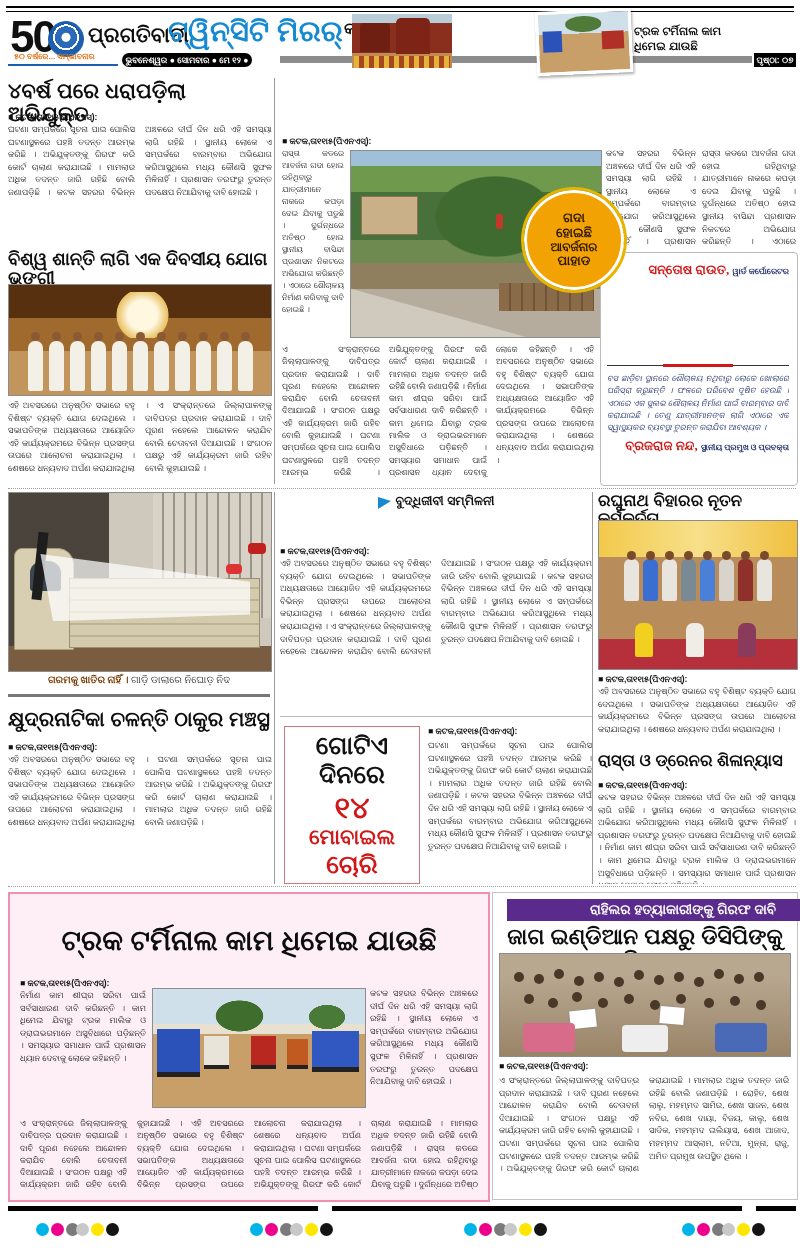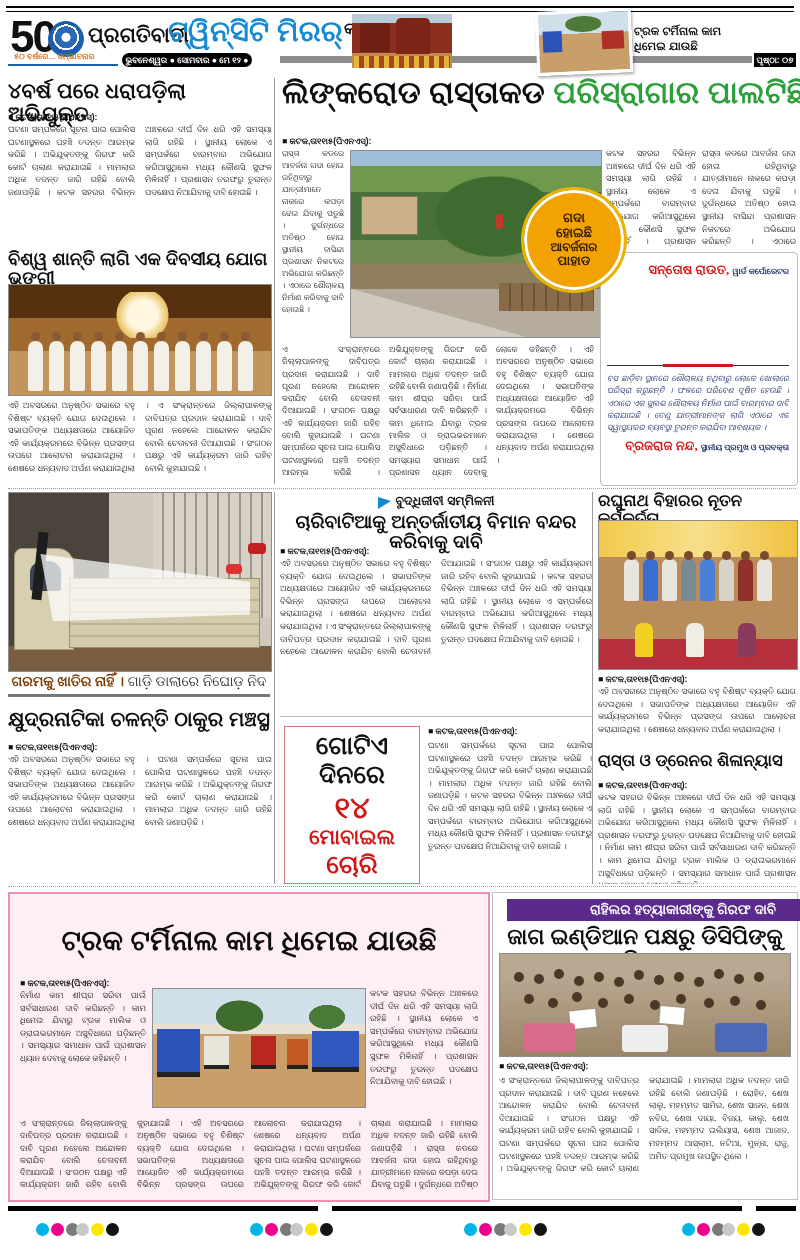--- a/index.html
+++ b/index.html
@@ -95,23 +95,20 @@
         <div class="wperson"></div>
         <div class="wperson"></div>
         <div class="wperson"></div>
     </div>
   </div>
   <div class="abs bodytxt cols2" style="left:8px;top:400px;width:264px;height:84px;">
     <span>ଏହି ଅବସରରେ ଅନୁଷ୍ଠିତ ସଭାରେ ବହୁ ବିଶିଷ୍ଟ ବ୍ୟକ୍ତି ଯୋଗ ଦେଇଥିଲେ । ସଭାପତିଙ୍କ ଅଧ୍ୟକ୍ଷତାରେ ଆୟୋଜିତ ଏହି କାର୍ଯ୍ୟକ୍ରମରେ ବିଭିନ୍ନ ପ୍ରସଙ୍ଗ ଉପରେ ଆଲୋଚନା କରାଯାଇଥିଲା । ଶେଷରେ ଧନ୍ୟବାଦ ଅର୍ପଣ କରାଯାଇଥିଲା ।</span>
     <span>ଏ ସଂକ୍ରାନ୍ତରେ ଜିଲ୍ଲାପାଳଙ୍କୁ ଦାବିପତ୍ର ପ୍ରଦାନ କରାଯାଇଛି । ଦାବି ପୂରଣ ନହେଲେ ଆନ୍ଦୋଳନ କରାଯିବ ବୋଲି ଚେତାବନୀ ଦିଆଯାଇଛି । ସଂଗଠନ ପକ୍ଷରୁ ଏହି କାର୍ଯ୍ୟକ୍ରମ ଜାରି ରହିବ ବୋଲି କୁହାଯାଇଛି ।</span>
   </div>
 
-  <div class="abs hl" style="left:282px;top:76px;width:514px;font-size:31px;white-space:nowrap;">
-    <span>ଲିଙ୍କରୋଡ ରାସ୍ତାକଡ </span><span style="color:#2da03c;">ପରିସ୍ରାଗାର ପାଲଟିଛି</span>
-  </div>
   <div class="abs byline" style="left:282px;top:136px;">■ କଟକ,ତା୧୧ା୫(ପିଏନଏସ୍):</div>
   <div class="abs bodytxt" style="left:282px;top:148px;width:62px;height:190px;font-size:8px;">
     <span>ରାସ୍ତା କଡରେ ଆବର୍ଜନା ଗଦା ହୋଇ ରହିଥିବାରୁ ଯାତ୍ରୀମାନେ ନାକରେ କପଡ଼ା ଦେଇ ଯିବାକୁ ପଡୁଛି । ଦୁର୍ଗନ୍ଧରେ ଅତିଷ୍ଠ ହୋଇ ସ୍ଥାନୀୟ ବାସିନ୍ଦା ପ୍ରଶାସନ ନିକଟରେ ଅଭିଯୋଗ କରିଛନ୍ତି । ଏଠାରେ ଶୌଚାଳୟ ନିର୍ମାଣ କରିବାକୁ ଦାବି ହୋଇଛି ।</span>
   </div>
 
   <div class="abs photo" style="left:350px;top:150px;width:250px;height:186px;background:linear-gradient(180deg,#9fc0d8 0 8%,#6f9a4e 8% 22%,#48703a 22% 48%,#6f8a50 48% 60%,#8f7f5e 60% 74%,#b5ac9d 74% 100%);">
     <div class="abs" style="left:4%;top:24%;width:22%;height:20%;background:#c9b089;border:1px solid #8d7350;"></div>
     <div class="abs" style="left:30%;top:10%;width:55%;height:50%;background:radial-gradient(ellipse at 50% 50%, #3f6a30 0 60%, transparent 62%);"></div>
     <div class="abs" style="left:58%;top:34%;width:7px;height:15px;background:#c0392b;border-radius:2px;"></div>
     <div class="abs" style="right:3%;bottom:14%;width:38%;height:15%;background:repeating-linear-gradient(90deg,#8a6b48 0 10px,#6f5438 10px 12px);"></div>
@@ -161,36 +158,35 @@
     <div class="abs" style="right:2%;top:28%;width:18px;height:11px;background:#c02020;border-radius:4px;"></div>
     <div class="abs" style="right:11%;top:40%;width:16px;height:10px;background:#d33;border-radius:4px;"></div>
     <div class="abs" style="left:0;bottom:0;width:100%;height:14%;background:#7a5c40;"></div>
     <div class="abs" style="left:2%;bottom:12%;width:22%;height:56%;background:#d8cfb2;border-radius:8px 16px 0 0;border:1px solid #a89c7c;">
       <div class="abs" style="left:25%;top:12%;width:55%;height:30%;background:#3c4450;border-radius:40% 40% 10% 10%;"></div>
     </div>
     <div class="abs" style="left:10%;bottom:40%;width:10px;height:68px;background:#1d1d1d;transform:rotate(6deg);"></div>
     <div class="abs" style="left:23%;bottom:13%;width:72%;height:38%;background:repeating-linear-gradient(0deg,#d4cbae 0 10px,#bcb294 10px 12px);border:1px solid #9a8f6e;"></div>
     <div class="abs" style="left:12%;bottom:28%;width:80%;height:46%;background:rgba(255,255,255,.72);clip-path:polygon(0 18%,100% 52%,100% 92%,6% 100%);"></div>
   </div>
-  <div class="abs" style="left:8px;top:674px;width:262px;text-align:center;font-size:14px;font-family:'Liberation Serif',serif;">
+  <div class="abs" style="left:8px;top:674px;width:262px;text-align:center;font-size:10px;font-family:'Liberation Serif',serif;">
     <span style="font-weight:bold;color:#7a3a00;">ଗରମକୁ ଖାତିର ନାହିଁ ।</span><span style="color:#333;"> ଗାଡ଼ି ଡାଲାରେ ନିଘୋଡ଼ ନିଦ</span>
   </div>
   <div class="abs" style="left:8px;top:694px;width:262px;height:3px;background:#777;"></div>
 
   <div class="abs hl" style="left:8px;top:708px;width:264px;font-size:20.5px;">କ୍ଷୁଦ୍ରନାଟିକା ଚଳନ୍ତି ଠାକୁର ମଞ୍ଚସ୍ଥ</div>
   <div class="abs byline" style="left:8px;top:742px;">■ କଟକ,ତା୧୧ା୫(ପିଏନଏସ୍):</div>
   <div class="abs bodytxt cols2" style="left:8px;top:754px;width:264px;height:128px;">
     <span>ଏହି ଅବସରରେ ଅନୁଷ୍ଠିତ ସଭାରେ ବହୁ ବିଶିଷ୍ଟ ବ୍ୟକ୍ତି ଯୋଗ ଦେଇଥିଲେ । ସଭାପତିଙ୍କ ଅଧ୍ୟକ୍ଷତାରେ ଆୟୋଜିତ ଏହି କାର୍ଯ୍ୟକ୍ରମରେ ବିଭିନ୍ନ ପ୍ରସଙ୍ଗ ଉପରେ ଆଲୋଚନା କରାଯାଇଥିଲା । ଶେଷରେ ଧନ୍ୟବାଦ ଅର୍ପଣ କରାଯାଇଥିଲା ।</span>
     <span>ଘଟଣା ସମ୍ପର୍କରେ ସୂଚନା ପାଇ ପୋଲିସ ଘଟଣାସ୍ଥଳରେ ପହଞ୍ଚି ତଦନ୍ତ ଆରମ୍ଭ କରିଛି । ଅଭିଯୁକ୍ତଙ୍କୁ ଗିରଫ କରି କୋର୍ଟ ଚାଲାଣ କରାଯାଇଛି । ମାମଲାର ଅଧିକ ତଦନ୍ତ ଜାରି ରହିଛି ବୋଲି ଜଣାପଡ଼ିଛି ।</span>
   </div>
 
   <div class="abs" style="left:280px;top:494px;width:312px;text-align:center;font-size:12.5px;font-weight:bold;">
     <span class="flag"></span><span>ବୁଦ୍ଧିଜୀବୀ ସମ୍ମିଳନୀ</span>
   </div>
-  <div class="abs hl" style="left:280px;top:512px;width:312px;font-size:18.6px;text-align:center;">ଚାରିବାଟିଆକୁ ଅନ୍ତର୍ଜାତୀୟ ବିମାନ ବନ୍ଦର କରିବାକୁ ଦାବି</div>
   <div class="abs byline" style="left:280px;top:546px;">■ କଟକ,ତା୧୧ା୫(ପିଏନଏସ୍):</div>
   <div class="abs bodytxt cols2" style="left:280px;top:558px;width:312px;height:152px;">
     <span>ଏହି ଅବସରରେ ଅନୁଷ୍ଠିତ ସଭାରେ ବହୁ ବିଶିଷ୍ଟ ବ୍ୟକ୍ତି ଯୋଗ ଦେଇଥିଲେ । ସଭାପତିଙ୍କ ଅଧ୍ୟକ୍ଷତାରେ ଆୟୋଜିତ ଏହି କାର୍ଯ୍ୟକ୍ରମରେ ବିଭିନ୍ନ ପ୍ରସଙ୍ଗ ଉପରେ ଆଲୋଚନା କରାଯାଇଥିଲା । ଶେଷରେ ଧନ୍ୟବାଦ ଅର୍ପଣ କରାଯାଇଥିଲା ।</span>
     <span>ଏ ସଂକ୍ରାନ୍ତରେ ଜିଲ୍ଲାପାଳଙ୍କୁ ଦାବିପତ୍ର ପ୍ରଦାନ କରାଯାଇଛି । ଦାବି ପୂରଣ ନହେଲେ ଆନ୍ଦୋଳନ କରାଯିବ ବୋଲି ଚେତାବନୀ ଦିଆଯାଇଛି । ସଂଗଠନ ପକ୍ଷରୁ ଏହି କାର୍ଯ୍ୟକ୍ରମ ଜାରି ରହିବ ବୋଲି କୁହାଯାଇଛି ।</span>
     <span>କଟକ ସହରର ବିଭିନ୍ନ ଅଞ୍ଚଳରେ ଦୀର୍ଘ ଦିନ ଧରି ଏହି ସମସ୍ୟା ଲାଗି ରହିଛି । ସ୍ଥାନୀୟ ଲୋକେ ଏ ସମ୍ପର୍କରେ ବାରମ୍ବାର ଅଭିଯୋଗ କରିଆସୁଥିଲେ ମଧ୍ୟ କୌଣସି ସୁଫଳ ମିଳିନାହିଁ । ପ୍ରଶାସନ ତରଫରୁ ତୁରନ୍ତ ପଦକ୍ଷେପ ନିଆଯିବାକୁ ଦାବି ହୋଇଛି ।</span>
   </div>
   <div class="abs" style="left:280px;top:716px;width:312px;border-top:1px solid #bbb;"></div>
 
   <div class="abs" style="left:284px;top:726px;width:134px;height:156px;border:1px solid #cf7a7a;display:flex;flex-direction:column;align-items:center;justify-content:center;line-height:1.18;font-weight:bold;">
     <div style="font-size:25px;color:#111;">ଗୋଟିଏ</div>

